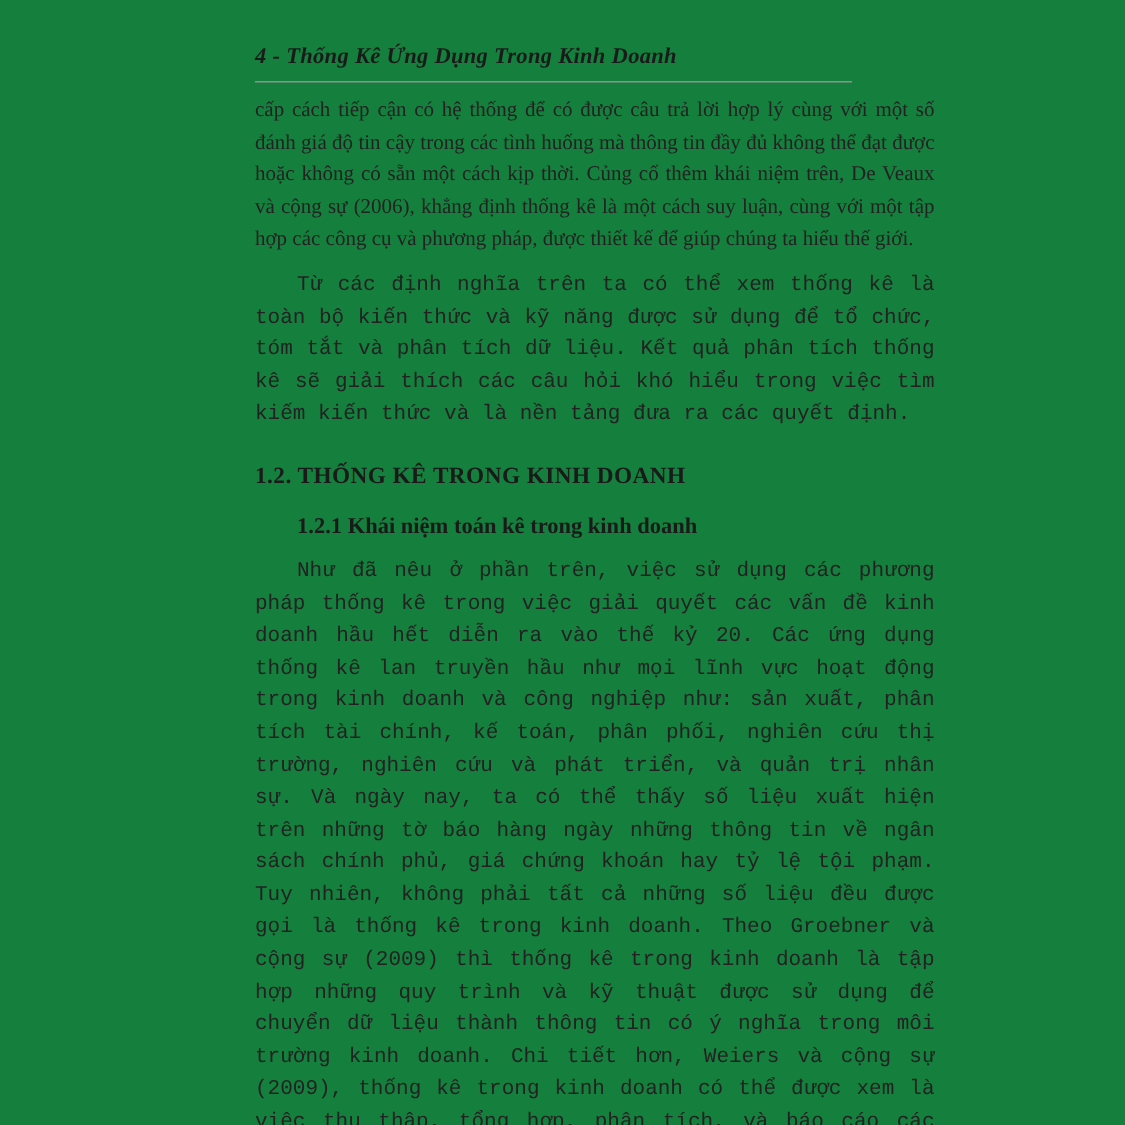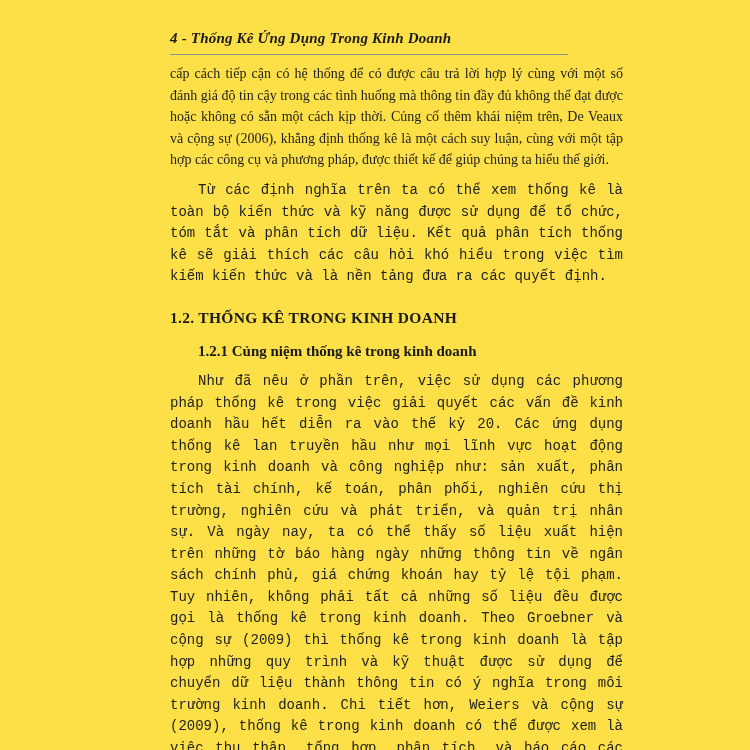--- a/index.html
+++ b/index.html
@@ -4,21 +4,21 @@
 <style>
   html, body {
     margin: 0;
     padding: 0;
     background: #ffffff;
   }
   .page {
     position: relative;
     width: 750px;
     height: 750px;
-    background: #fde047;
+    background: #15803d;
     overflow: hidden;
     font-family: "Liberation Serif", "DejaVu Serif", serif;
     color: #1e1e1e;
   }
   .content-column {
     position: absolute;
     left: 170px;
     top: 30px;
     width: 453px;
   }
@@ -72,21 +72,21 @@
     <div class="header-rule"></div>
 
     <div class="body-text">
 
       <p>cấp cách tiếp cận có hệ thống để có được câu trả lời hợp lý cùng với một số đánh giá độ tin cậy trong các tình huống mà thông tin đầy đủ không thể đạt được hoặc không có sẵn một cách kịp thời. Củng cố thêm khái niệm trên, De Veaux và cộng sự (2006), khẳng định thống kê là một cách suy luận, cùng với một tập hợp các công cụ và phương pháp, được thiết kế để giúp chúng ta hiểu thế giới.</p>
 
       <p class="indented">Từ các định nghĩa trên ta có thể xem thống kê là toàn bộ kiến thức và kỹ năng được sử dụng để tổ chức, tóm tắt và phân tích dữ liệu. Kết quả phân tích thống kê sẽ giải thích các câu hỏi khó hiểu trong việc tìm kiếm kiến thức và là nền tảng đưa ra các quyết định.</p>
 
       <h2 class="section-heading">1.2. THỐNG KÊ TRONG KINH DOANH</h2>
 
-      <h3 class="subsection-heading">1.2.1 Củng niệm thống kê trong kinh doanh</h3>
+      <h3 class="subsection-heading">1.2.1 Khái niệm toán kê trong kinh doanh</h3>
 
       <p class="indented">Như đã nêu ở phần trên, việc sử dụng các phương pháp thống kê trong việc giải quyết các vấn đề kinh doanh hầu hết diễn ra vào thế kỷ 20. Các ứng dụng thống kê lan truyền hầu như mọi lĩnh vực hoạt động trong kinh doanh và công nghiệp như: sản xuất, phân tích tài chính, kế toán, phân phối, nghiên cứu thị trường, nghiên cứu và phát triển, và quản trị nhân sự. Và ngày nay, ta có thể thấy số liệu xuất hiện trên những tờ báo hàng ngày những thông tin về ngân sách chính phủ, giá chứng khoán hay tỷ lệ tội phạm. Tuy nhiên, không phải tất cả những số liệu đều được gọi là thống kê trong kinh doanh. Theo Groebner và cộng sự (2009) thì thống kê trong kinh doanh là tập hợp những quy trình và kỹ thuật được sử dụng để chuyển dữ liệu thành thông tin có ý nghĩa trong môi trường kinh doanh. Chi tiết hơn, Weiers và cộng sự (2009), thống kê trong kinh doanh có thể được xem là việc thu thập, tổng hợp, phân tích, và báo cáo các kết quả về số liệu liên quan đến tình huống hoặc quyết định kinh doanh. Các phương pháp thống kê đã được áp dụng trong tất cả các khía cạnh kinh doanh như một công cụ để phân tích và báo cáo, để đưa ra các kết luận và ra quyết định dựa trên dữ liệu quan sát.</p>
 
       <p class="indented">Như vậy, thống kê kinh doanh là đưa ra suy luận về một số đặc điểm nào đó của một quần thể trong lĩnh vực kinh doanh cho dù quần thể đó là con người, vật thể hay tập hợp thông tin. Một quần thể là một tập hợp toàn bộ dữ</p>
 
     </div>
   </div>
 </div>
 
 </body></html>

